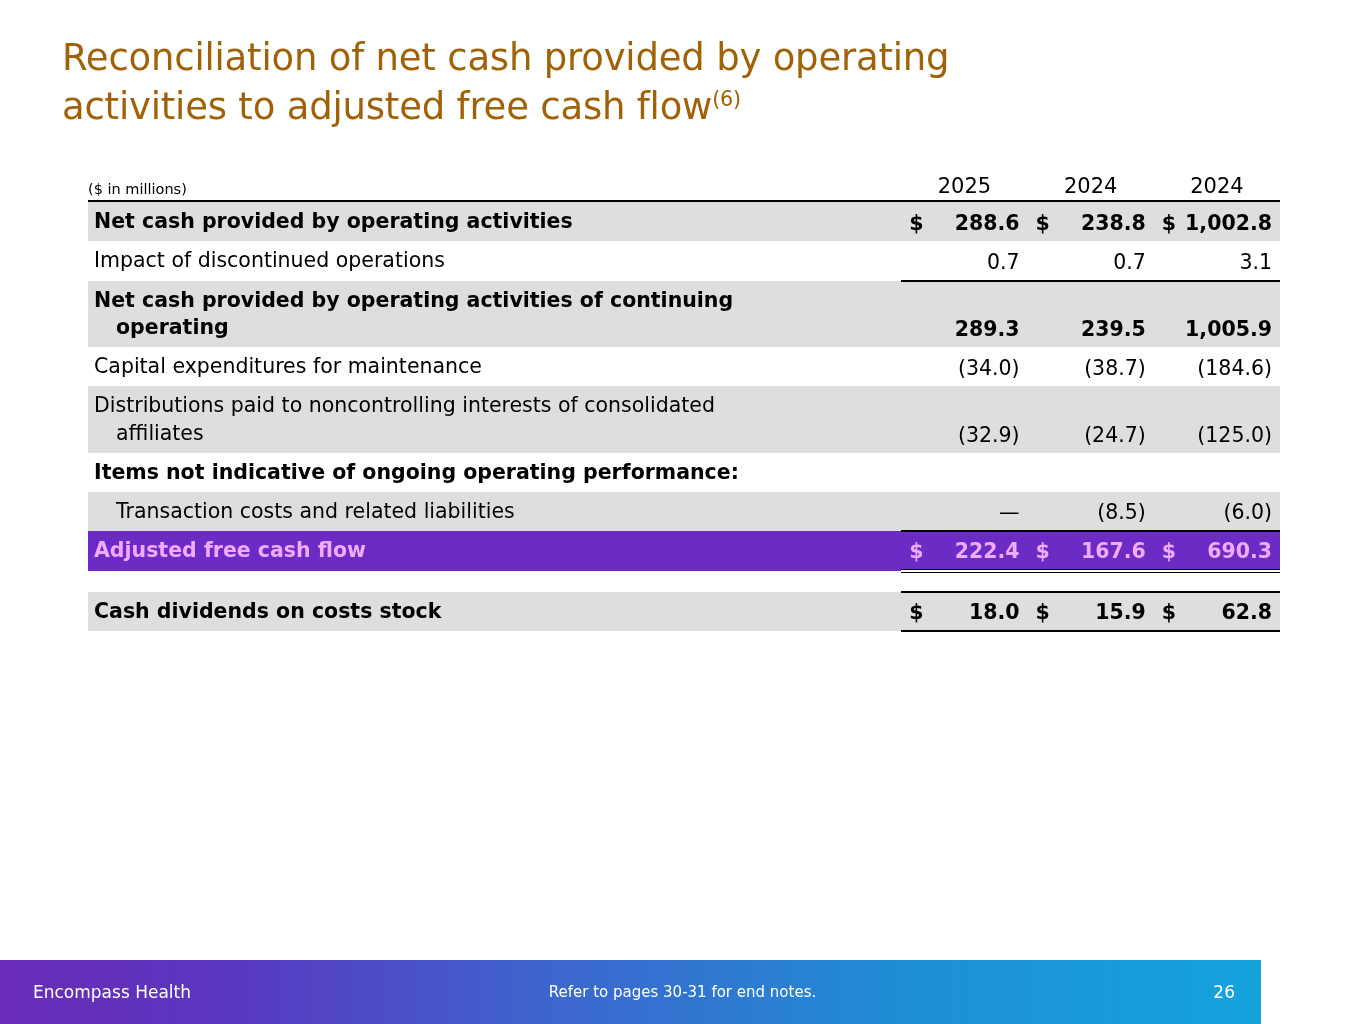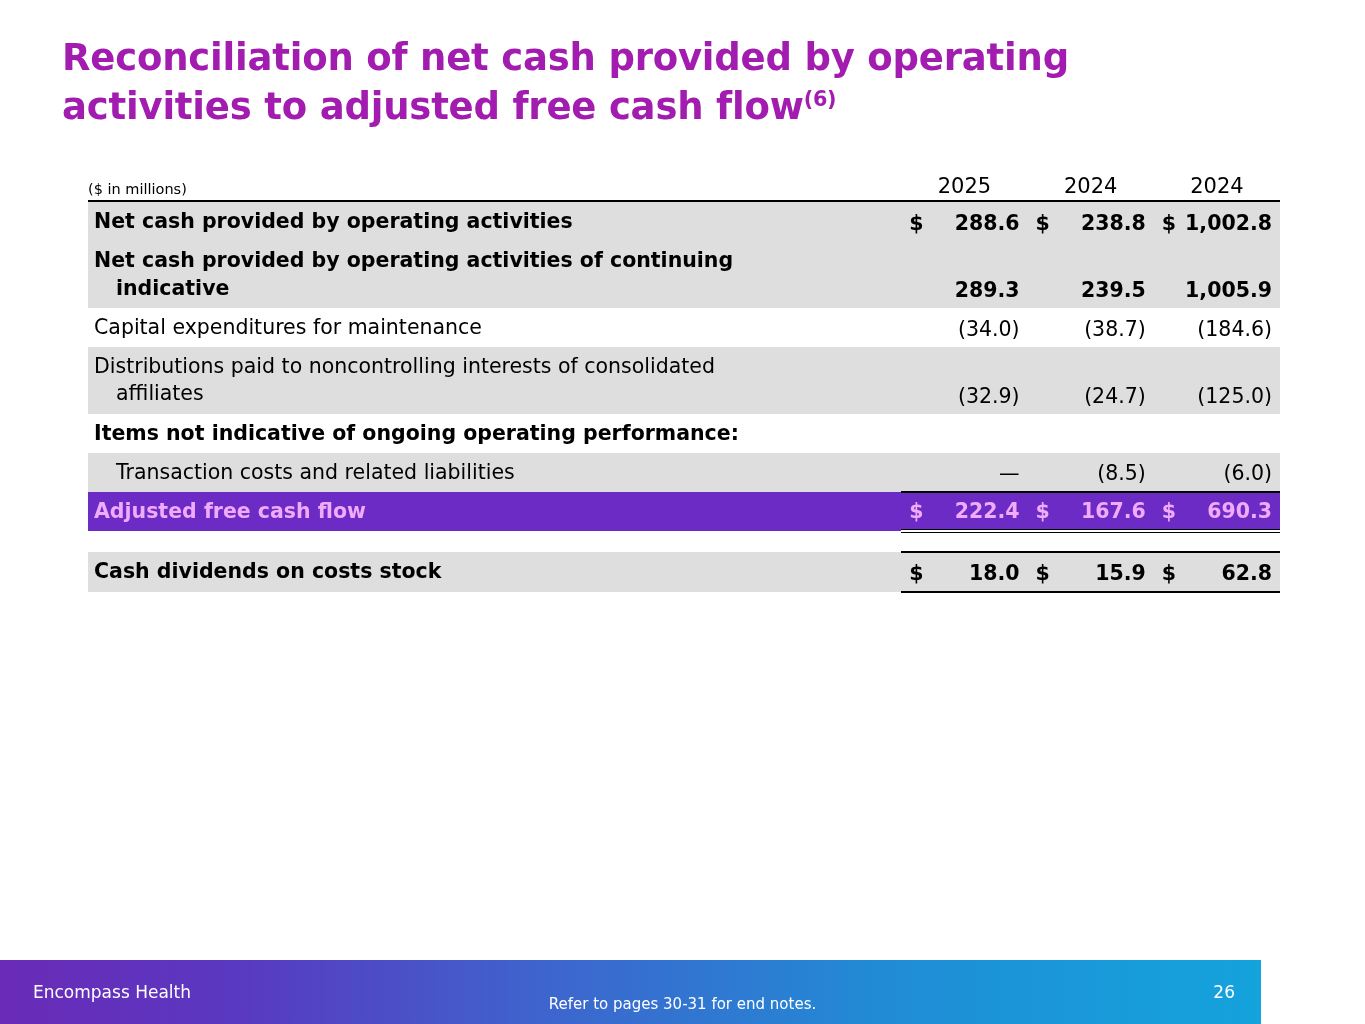--- a/index.html
+++ b/index.html
@@ -15,22 +15,22 @@
     position: relative;
   }
 
   
   .slide-title {
     position: absolute;
     left: 62px;
     top: 34px;
     width: 1120px;
     font-size: 37px;
-    font-weight: bold;
-    color: #a21caf;
+    font-weight: normal;
+    color: #a16207;
     line-height: 1.32;
     letter-spacing: -0.2px;
   }
   .slide-title sup {
     font-size: 0.56em;
     vertical-align: super;
     line-height: 0;
   }
 
   
@@ -141,21 +141,20 @@
   }
   .footer-note {
     position: absolute;
     left: 0;
     width: 1365px;
     top: 50%;
     transform: translateY(-50%);
     text-align: center;
     color: #ffffff;
     font-size: 15px;
-    margin-top: 12px;
   }
   .footer-page {
     position: absolute;
     right: 26px;
     top: 50%;
     transform: translateY(-50%);
     color: #ffffff;
     font-size: 17px;
   }
 </style>
@@ -186,26 +185,32 @@
     </thead>
     <tbody>
 
       <tr class="band">
         <td class="lbl bold">Net cash provided by operating activities</td>
         <td class="num bold"><span class="dollar">$</span><span>288.6</span></td>
         <td class="num bold"><span class="dollar">$</span><span>238.8</span></td>
         <td class="num bold"><span class="dollar">$</span><span>1,002.8</span></td>
       </tr>
 
+      <tr class="plain">
+        <td class="lbl">Impact of discontinued operations</td>
+        <td class="num ul-bot"><span class="dollar"></span><span>0.7</span></td>
+        <td class="num ul-bot"><span class="dollar"></span><span>0.7</span></td>
+        <td class="num ul-bot"><span class="dollar"></span><span>3.1</span></td>
+      </tr>
 
       <tr class="band">
         <td class="lbl bold">
           <span class="hang">Net cash provided by operating activities of continuing</span>
           <span class="hang">
-              <span class="cont">indicative</span>
+              <span class="cont">operating</span>
             </span>
         </td>
         <td class="num bold"><span class="dollar"></span><span>289.3</span></td>
         <td class="num bold"><span class="dollar"></span><span>239.5</span></td>
         <td class="num bold"><span class="dollar"></span><span>1,005.9</span></td>
       </tr>
 
       <tr class="plain">
         <td class="lbl">Capital expenditures for maintenance</td>
         <td class="num"><span class="dollar"></span><span>(34.0)</span></td>

